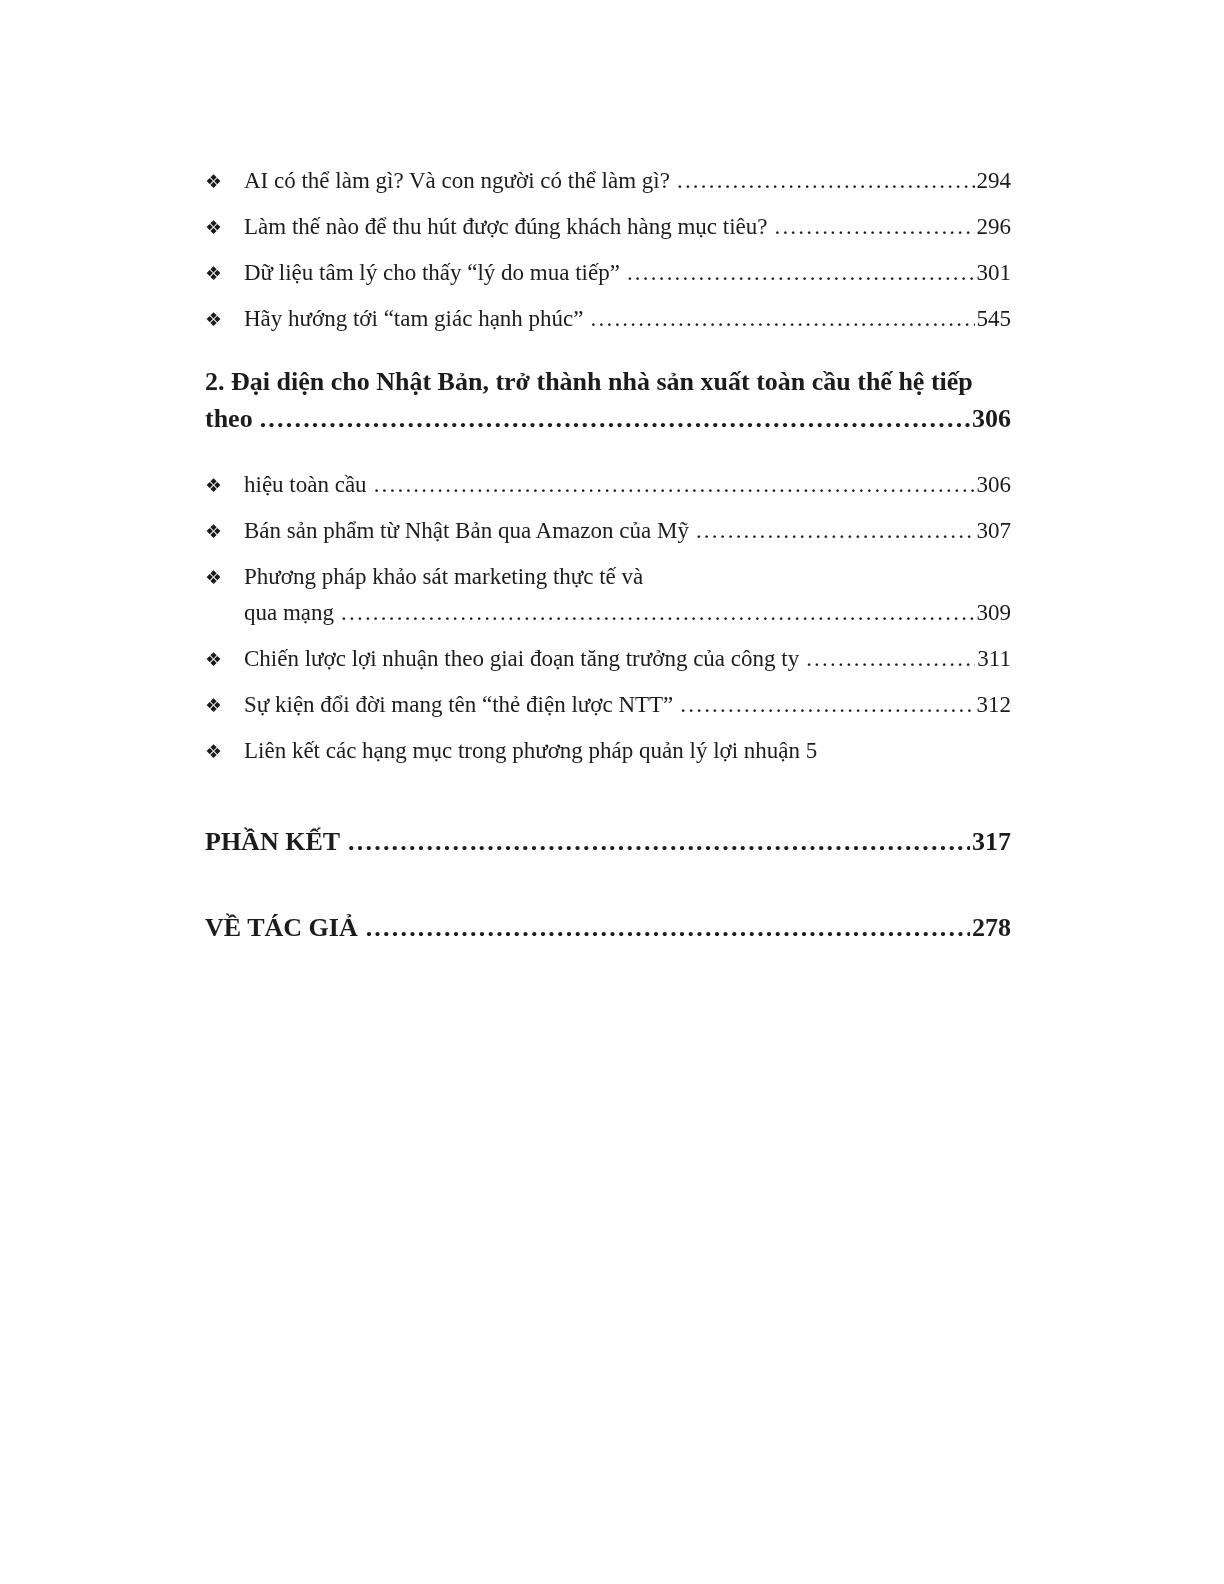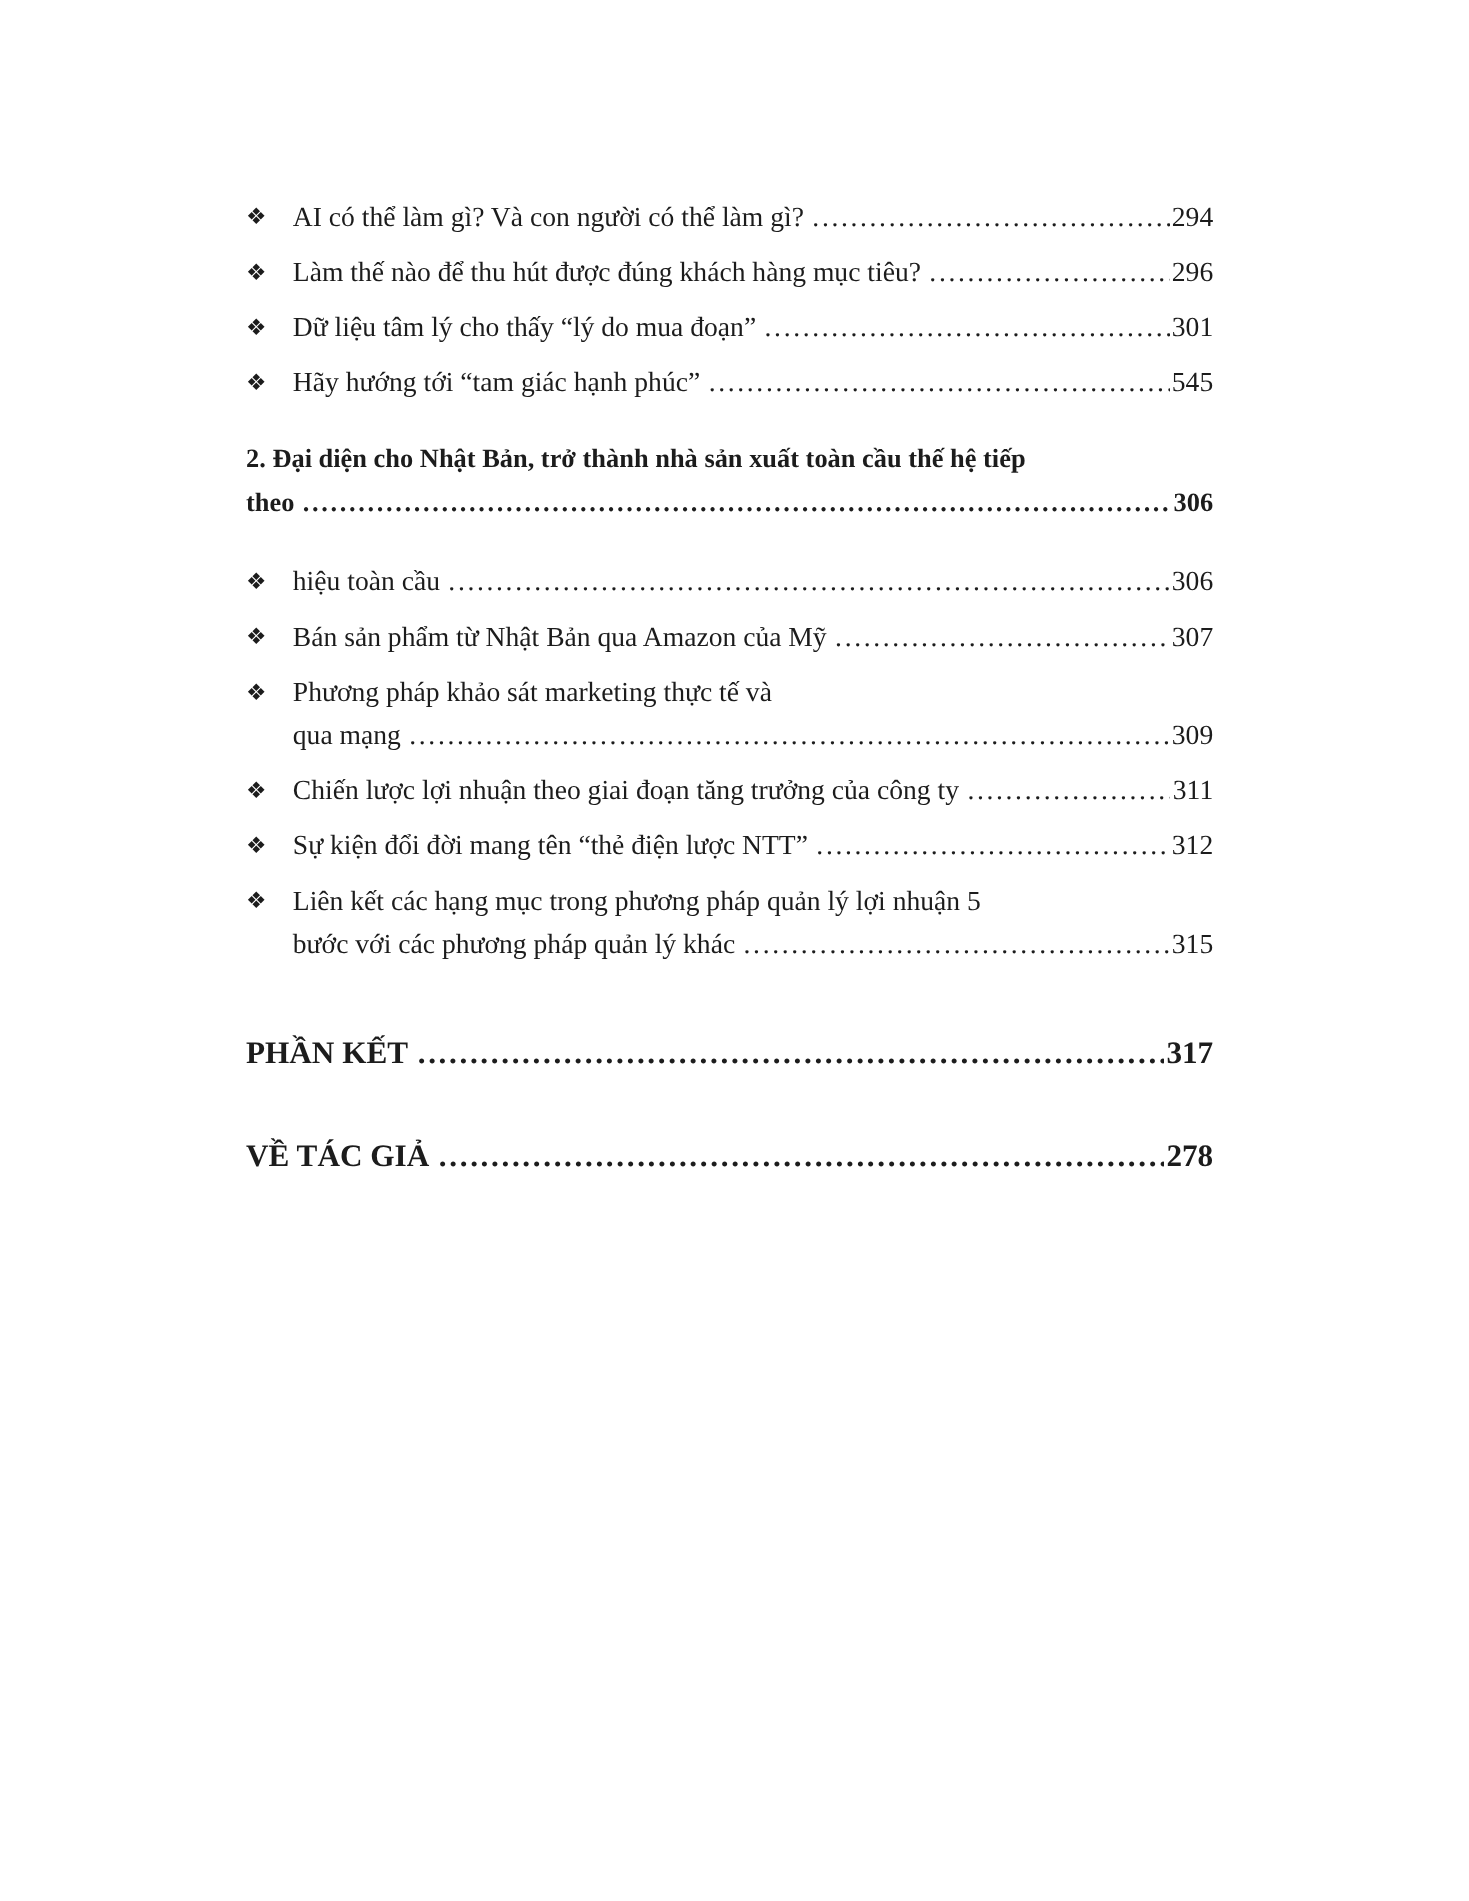--- a/index.html
+++ b/index.html
@@ -35,21 +35,21 @@
   }
   .dots::before {
     content:"..............................................................................................................................................................................";
     letter-spacing:2.2px;
   }
   .pg { flex:0 0 auto; text-align:right; }
 
   
   .section-heading {
     margin-top:26px; margin-bottom:30px;
-    font-weight:bold; font-size:22px; line-height:37px;
+    font-weight:bold; font-size:26px; line-height:37px;
   }
   .section-heading .entry-last { display:flex; align-items:baseline; }
 
   
   .footer-block { margin-top:54px; }
   .footer-row {
     display:flex; align-items:baseline;
     font-weight:bold; font-size:26px; line-height:38px;
   }
   .footer-row + .footer-row { margin-top:48px; }
@@ -79,21 +79,21 @@
         <span class="dots"></span>
         <span class="pg">296</span>
       </div>
     </div>
   </div>
 
   <div class="toc-item">
     <span class="bullet">❖</span>
     <div class="entry-body">
       <div class="entry-last">
-        <span class="txt">Dữ liệu tâm lý cho thấy “lý do mua đoạn”</span>
+        <span class="txt">Dữ liệu tâm lý cho thấy “lý do mua tiếp”</span>
         <span class="dots"></span>
         <span class="pg">301</span>
       </div>
     </div>
   </div>
 
   <div class="toc-item">
     <span class="bullet">❖</span>
     <div class="entry-body">
       <div class="entry-last">
@@ -166,25 +166,20 @@
         <span class="dots"></span>
         <span class="pg">312</span>
       </div>
     </div>
   </div>
 
   <div class="toc-item">
     <span class="bullet">❖</span>
     <div class="entry-body">
       <div class="entry-line1">Liên kết các hạng mục trong phương pháp quản lý lợi nhuận 5</div>
-      <div class="entry-last">
-        <span class="txt">bước với các phương pháp quản lý khác</span>
-        <span class="dots"></span>
-        <span class="pg">315</span>
-      </div>
     </div>
   </div>
 
   <div class="footer-block">
     <div class="footer-row">
       <span class="txt">PHẦN KẾT</span>
       <span class="dots"></span>
       <span class="pg">317</span>
     </div>
     <div class="footer-row">

